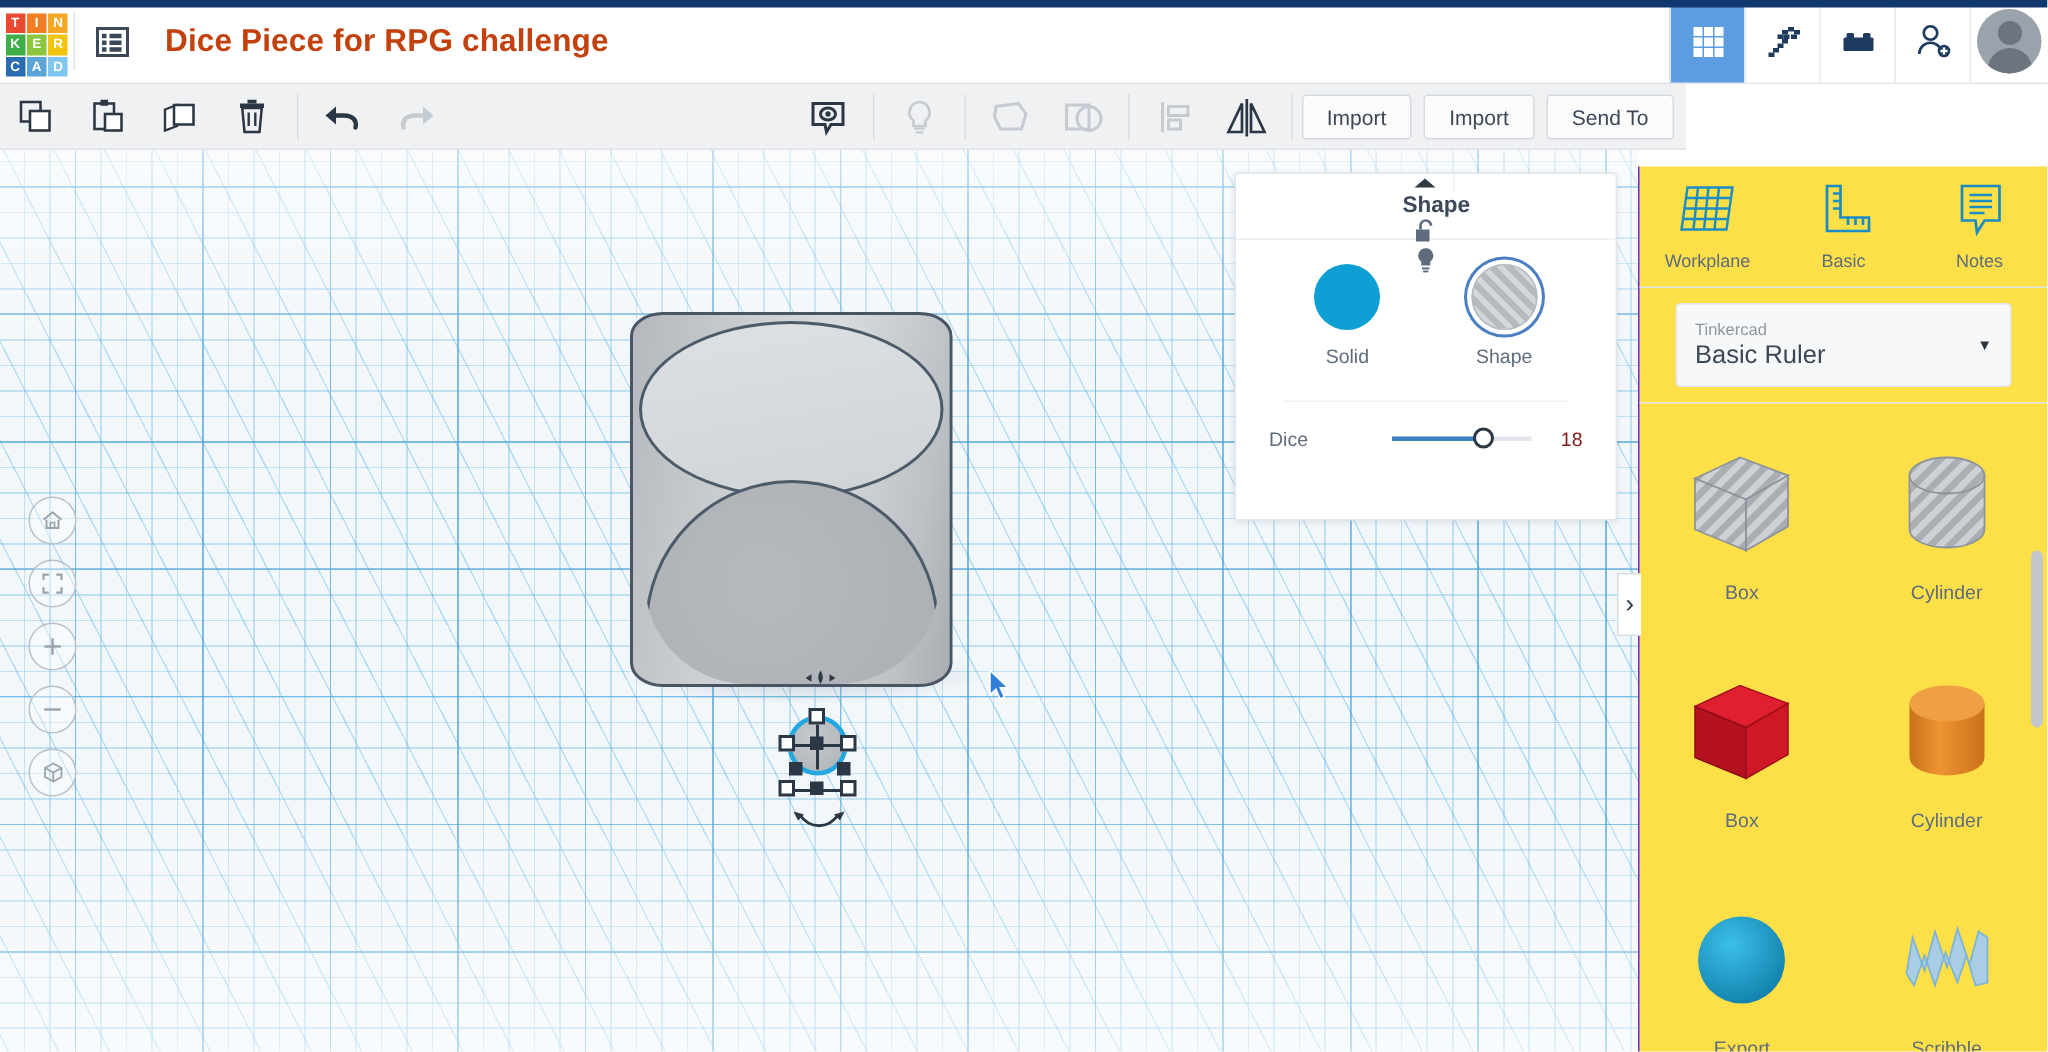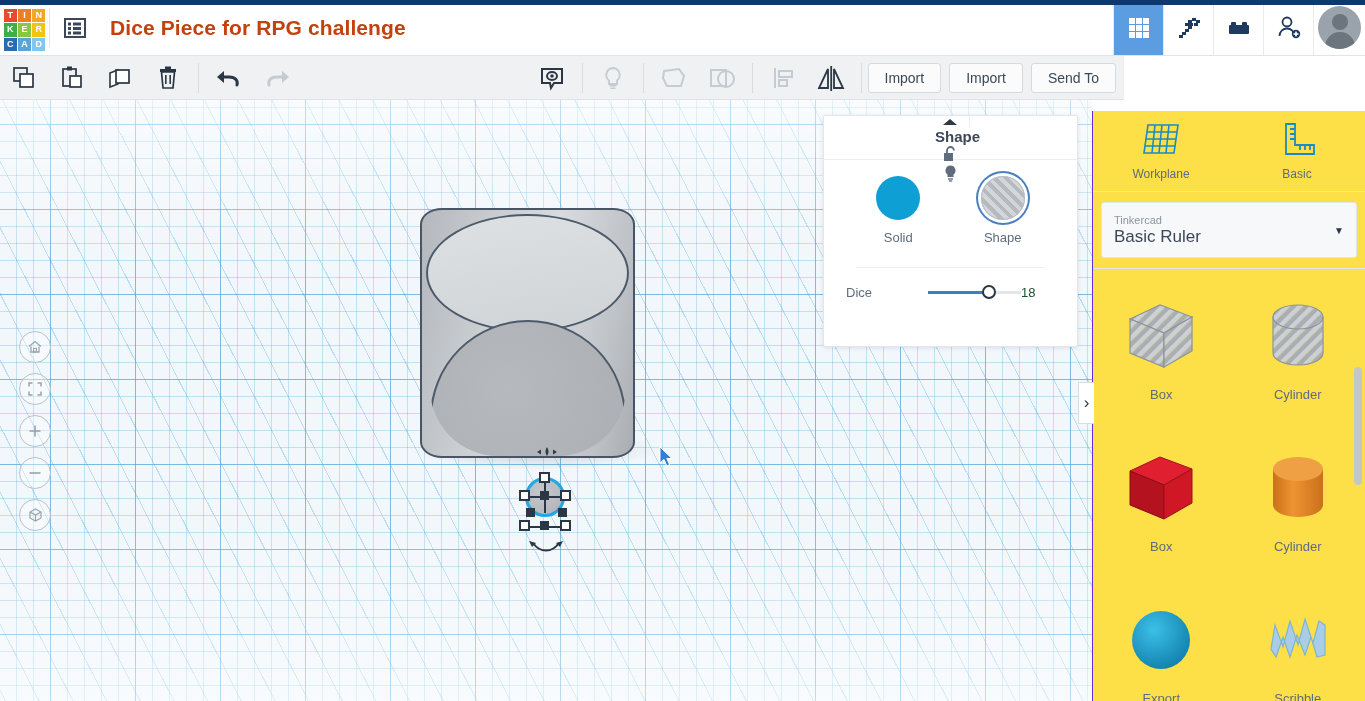--- a/index.html
+++ b/index.html
@@ -217,33 +217,33 @@
   .steps-label { font-size: 13px; color: #5e6c7d; width: 82px; }
   .slider { position: relative; flex: 1; height: 16px; }
   .slider-track {
     position: absolute; left: 0; top: 7px; width: 100%; height: 3px; background: #e2e6ea;
   }
   .slider-fill { position: absolute; left: 0; top: 7px; width: 61%; height: 3px; background: #3d7fc1; }
   .slider-thumb {
     position: absolute; left: 58%; top: 1px; width: 14px; height: 14px;
     border-radius: 50%; background: #ffffff; border: 2px solid #2b3744;
   }
-  .steps-val { width: 34px; font-size: 13px; color: #14532d; }
+  .steps-val { width: 34px; text-align: right; font-size: 13px; color: #7f1d1d; }
 
   
   .right-panel {
     position: absolute; left: 1092px; top: 111px; width: 273px; height: 601px;
     background: #fde047; border-left: 1px solid #6d28d9;
   }
   .rp-tools { height: 80px; display: flex; padding-top: 8px; }
   .rp-tool { flex: 1; display: flex; flex-direction: column; align-items: center; }
   .rp-tool-label { font-size: 12px; color: #5e6c7d; margin-top: 4px; }
   .rp-divider { border-top: 1px solid #e2e5e9; }
   .dropdown {
-    margin: 10px 8px; height: 56px; background: #f7f8f9;
+    margin: 10px 24px; height: 56px; background: #f7f8f9;
     border: 1px solid #e2e5e9; border-radius: 3px; padding: 6px 12px;
     display: flex; align-items: center; justify-content: space-between;
   }
   .dd-cat { font-size: 11px; color: #8d96a1; }
   .dd-val { font-size: 17px; color: #3c4858; margin-top: 1px; }
   .dd-caret { color: #2b3744; font-size: 10px; }
   .shape-grid {
     position: absolute; left: 0; top: 158px; width: 273px; height: 443px;
     display: grid; grid-template-columns: 1fr 1fr; align-content: start;
     padding: 8px 0 0; overflow: hidden;
@@ -593,20 +593,29 @@
       <div class="rp-tool">
         <svg width="46" height="44" viewBox="0 0 46 44">
           <g fill="none" stroke="#1b8bc4" stroke-width="1.8">
             <path d="M12 5 H21 V26 H40 V35 H12 Z"></path>
             <path d="M21 10 H16 M21 15 H16 M21 20 H16"></path>
             <path d="M26 26 V31 M31 26 V31 M36 26 V31"></path>
           </g>
         </svg>
         <div class="rp-tool-label">Basic</div>
       </div>
+      <div class="rp-tool">
+        <svg width="46" height="44" viewBox="0 0 46 44">
+          <g fill="none" stroke="#1b8bc4" stroke-width="1.8">
+            <path d="M11 5 H36 V28 H26 L21 36 L20 28 H11 Z"></path>
+            <path d="M16 11 H31 M16 15 H31 M16 19 H31 M16 23 H26"></path>
+          </g>
+        </svg>
+        <div class="rp-tool-label">Notes</div>
+      </div>
     </div>
     <div class="rp-divider"></div>
     <div class="dropdown">
       <div>
         <div class="dd-cat">Tinkercad</div>
         <div class="dd-val">Basic Ruler</div>
       </div>
       <div class="dd-caret">▼</div>
     </div>
     <div class="rp-divider"></div>

